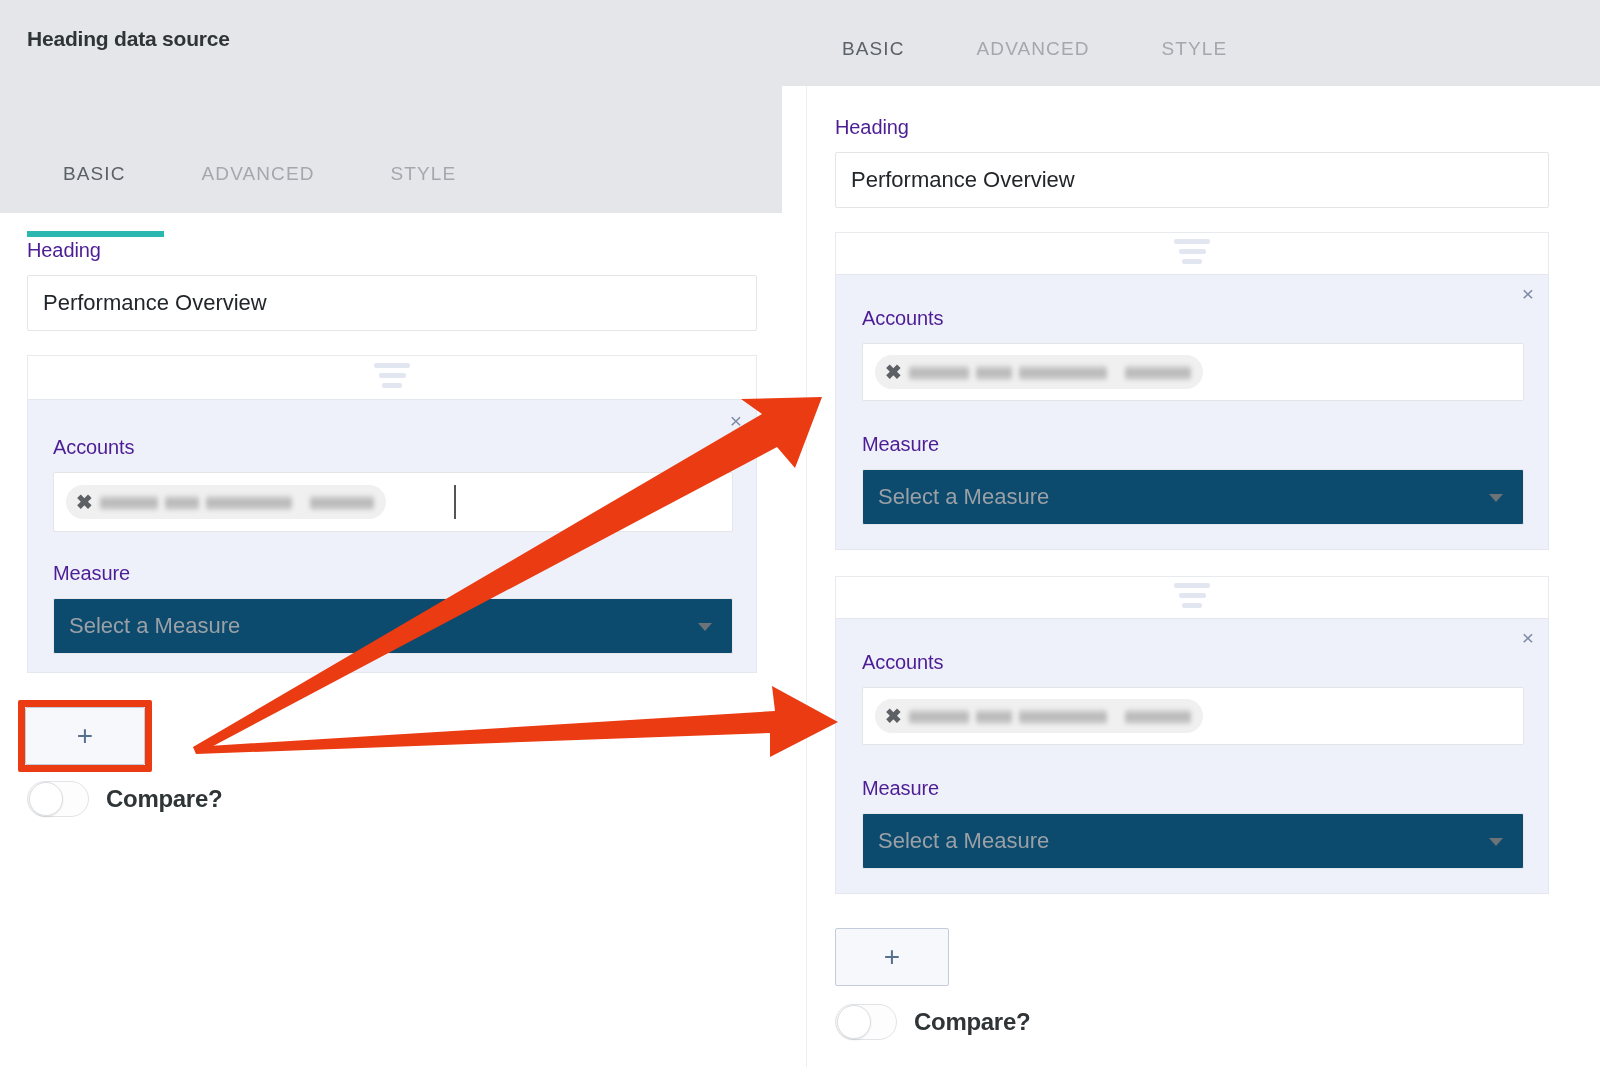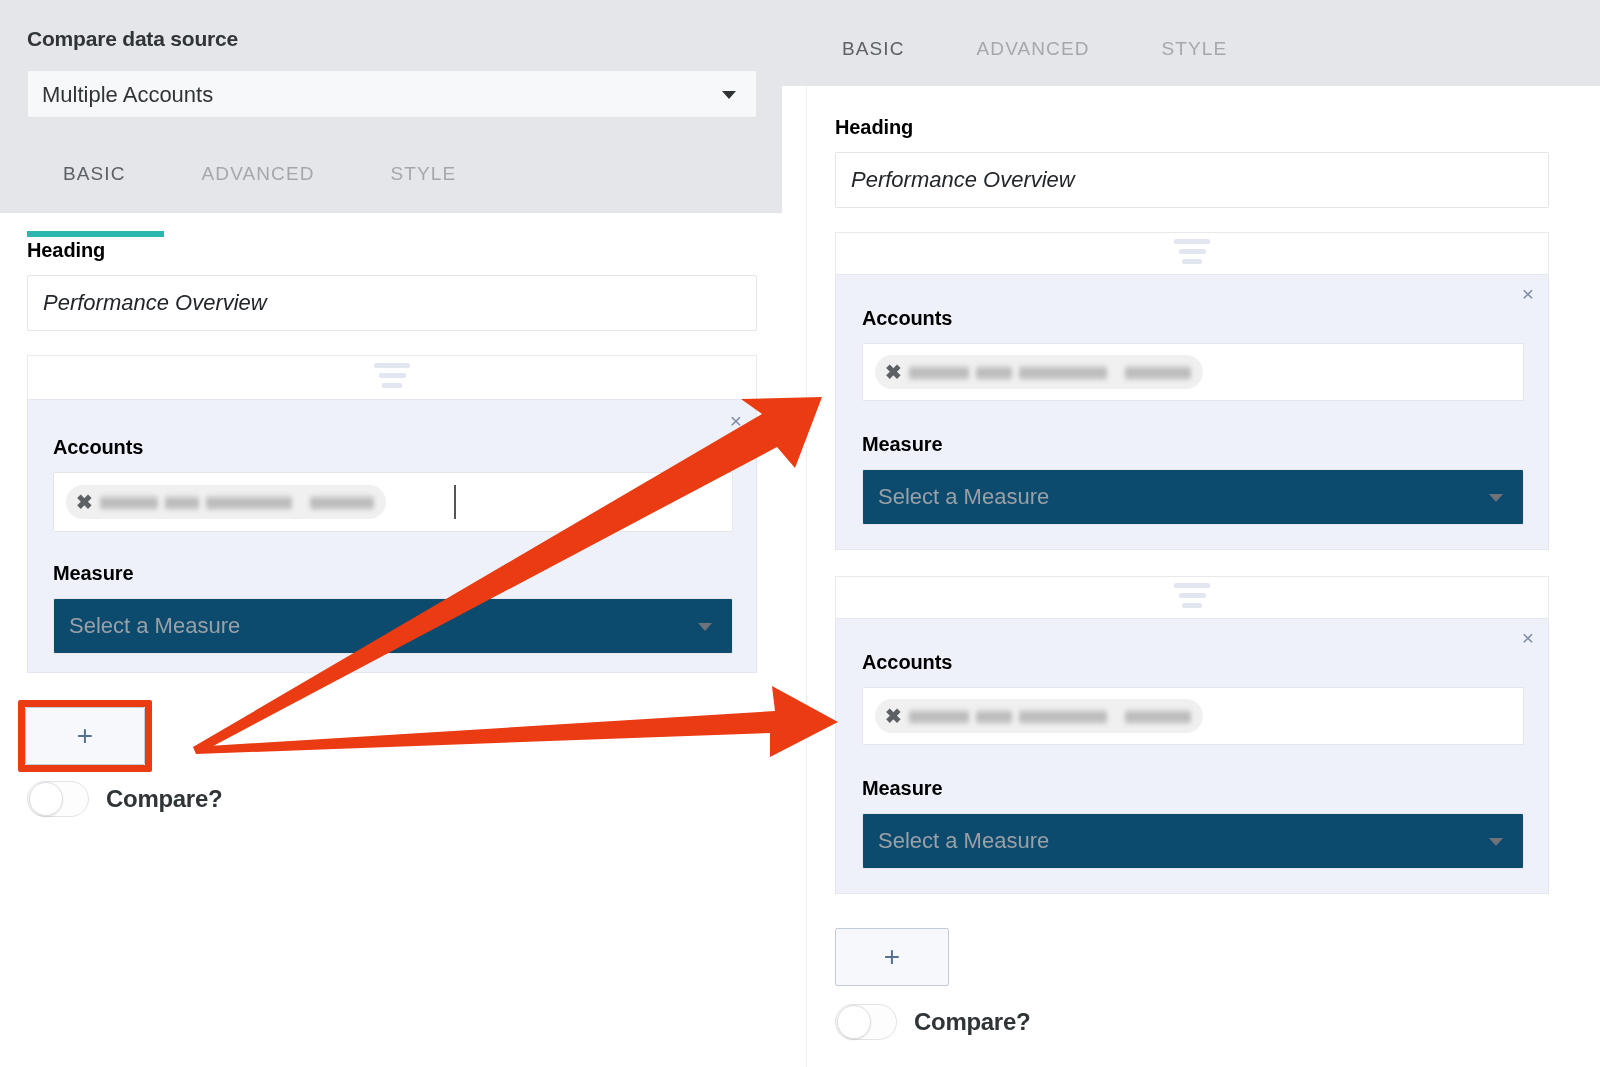--- a/index.html
+++ b/index.html
@@ -101,38 +101,37 @@
     background: #2ab7b0;
   }
 
   .left-tabs { left: 63px; top: 155px; gap: 76px; }
   .left-tabs .tab { padding-bottom: 52px; }
   .left-tabs .tab.active::after { left: -36px; right: -38px; bottom: 0; }
 
   
   .field-label {
     font-size: 20px;
-    font-weight: bold;
-    color: #000000;
+    font-weight: normal;
+    color: #4c1d95;
     letter-spacing: -0.1px;
   }
 
   .text-input {
     background: #ffffff;
     border: 1px solid #e3e5e8;
     border-radius: 2px;
     position: relative;
   }
   .text-input .val {
     position: absolute;
     left: 15px; top: 50%;
     transform: translateY(-50%);
     font-size: 22px;
     color: #22262a;
-    font-style: italic;
   }
 
   
   .handle-bar {
     background: #ffffff;
     border: 1px solid #e8eaee;
     border-bottom: none;
     position: relative;
   }
   .handle-icon {
@@ -322,26 +321,22 @@
 </style>
 </head>
 <body>
 
 <div id="stage">
 
   <div class="left-panel">
 
     <div class="left-grayhead"></div>
 
-    <div class="sds-label">Compare data source</div>
-
-    <div class="sds-select">
-      <span class="val">Multiple Accounts</span>
-      <span class="caret"></span>
-    </div>
+    <div class="sds-label">Heading data source</div>
+
 
     <div class="tabs left-tabs">
       <div class="tab active">BASIC</div>
       <div class="tab">ADVANCED</div>
       <div class="tab">STYLE</div>
     </div>
 
     <div class="left-body">
 
       <div class="field-label" style="position:absolute; left:27px; top:26px;">Heading</div>

